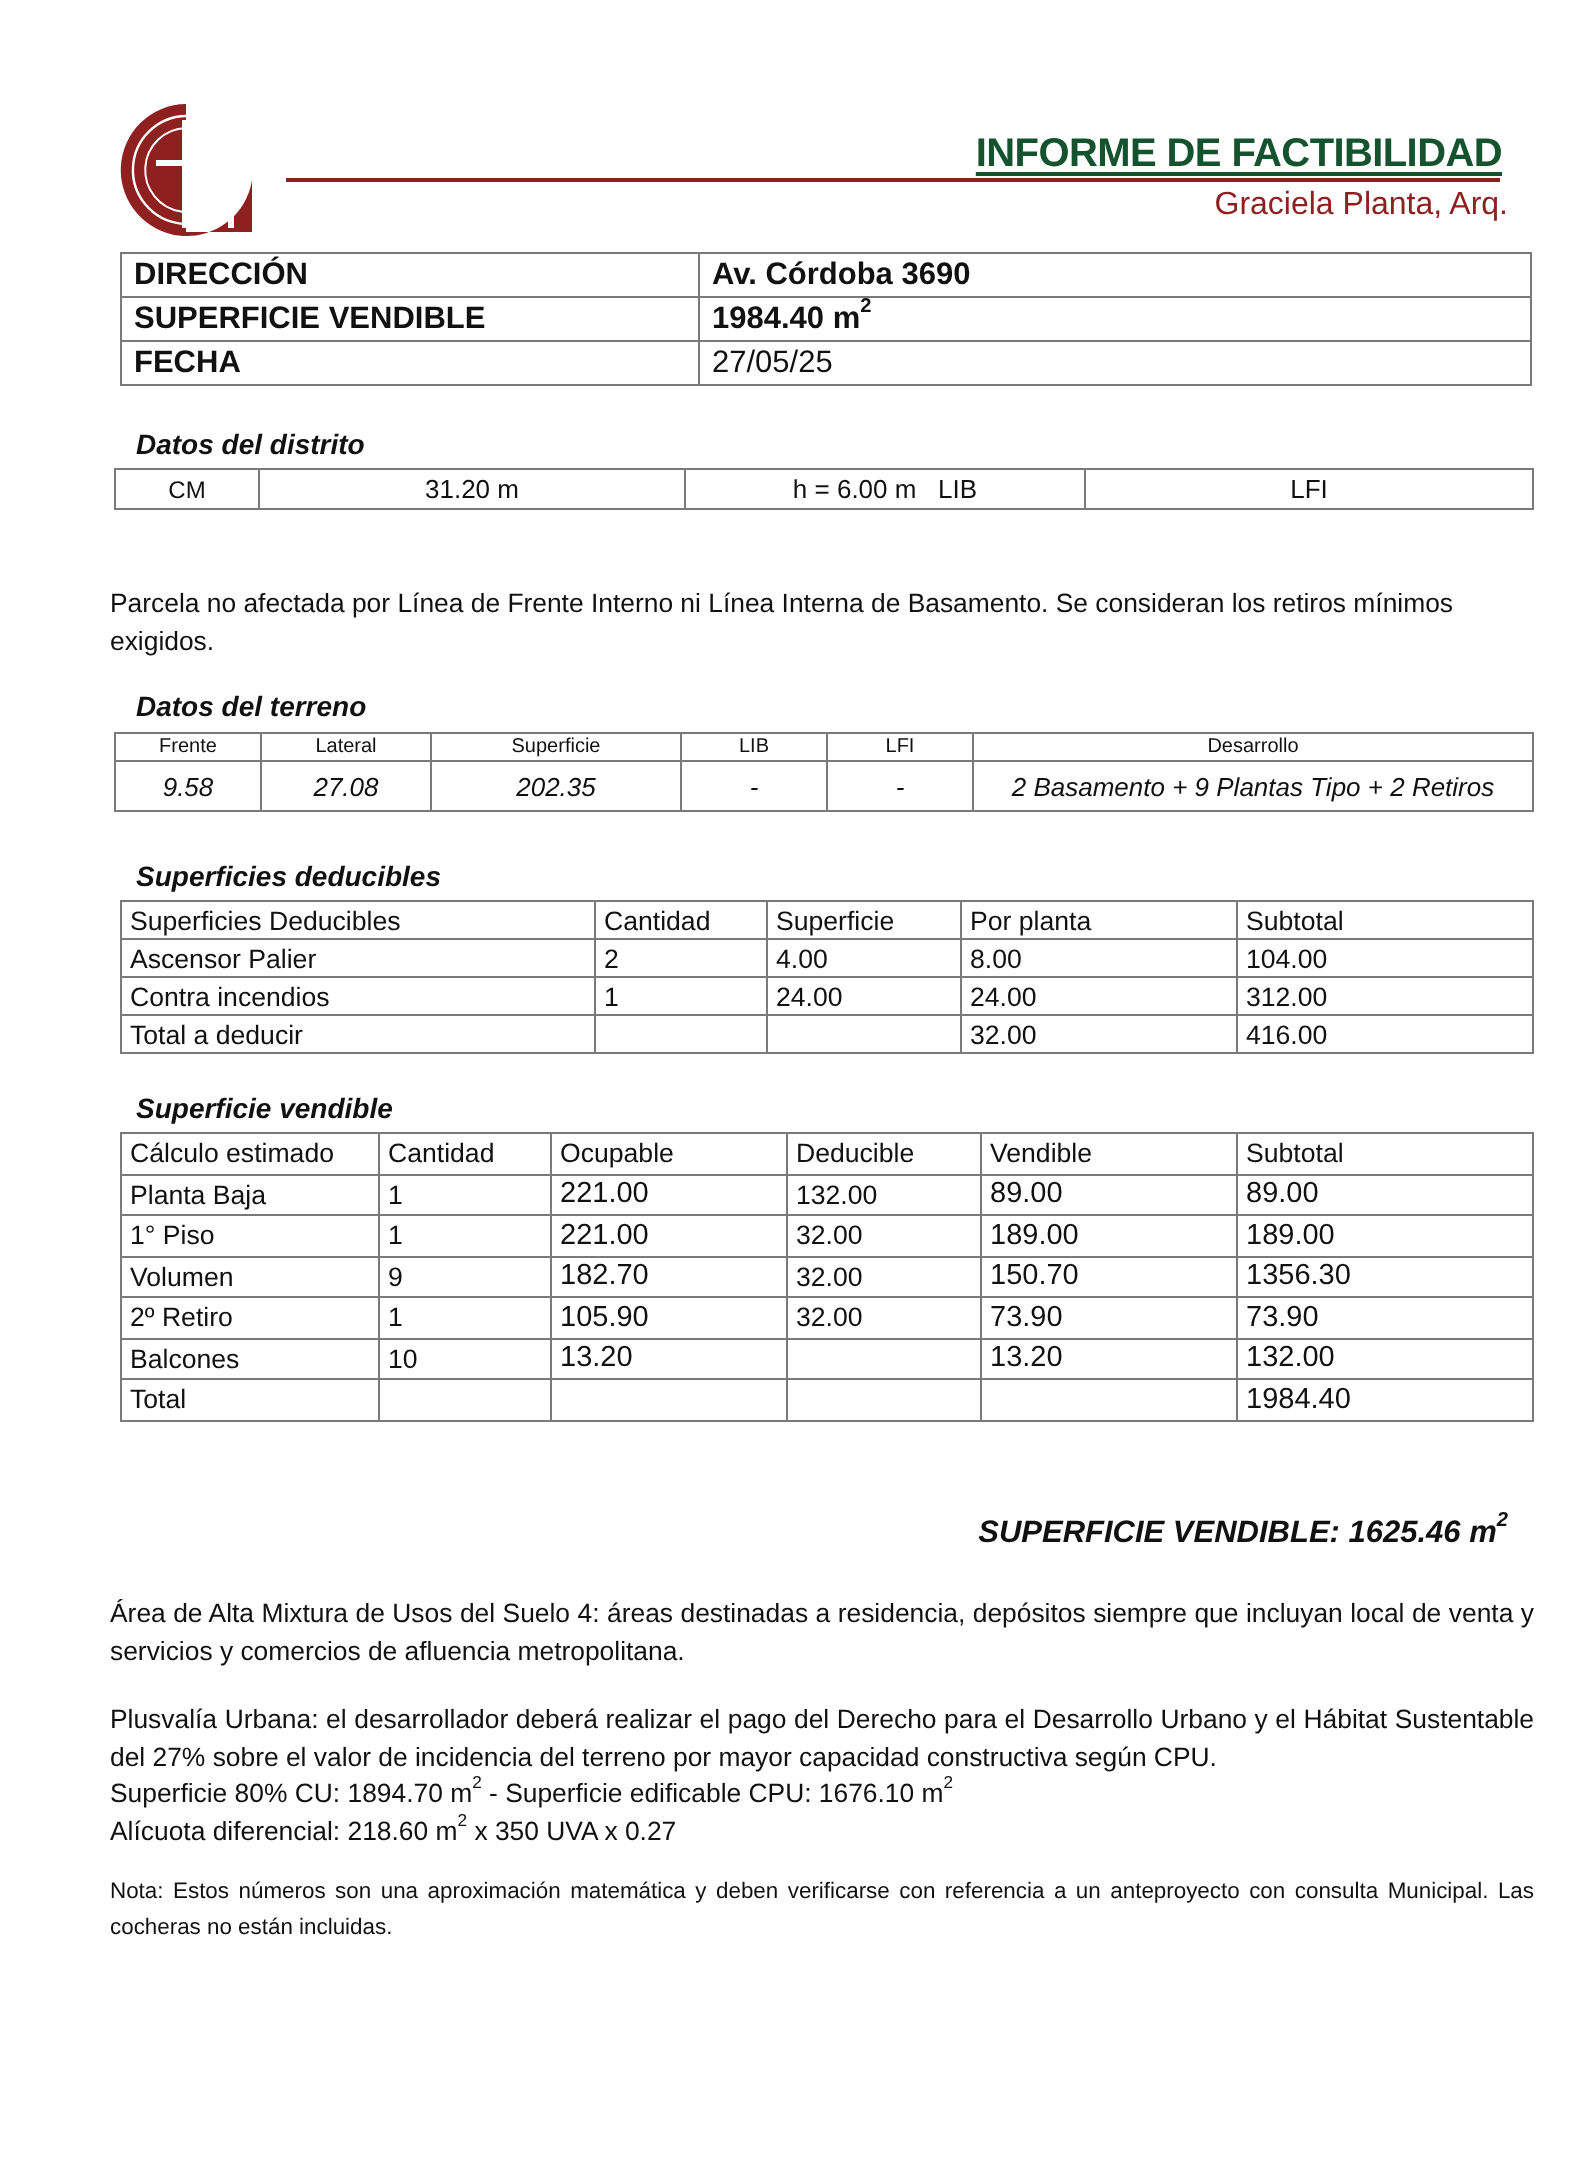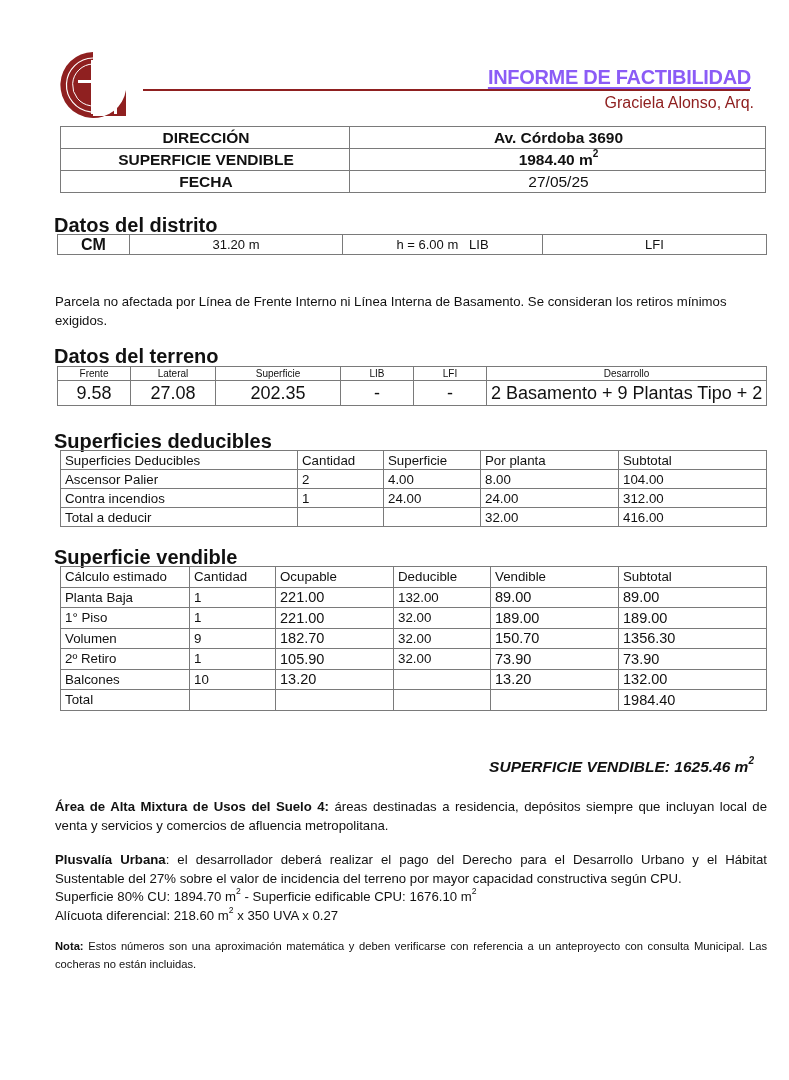--- a/index.html
+++ b/index.html
@@ -4,74 +4,74 @@
 <style>
   html, body { margin: 0; padding: 0; background: #ffffff; }
   body { width: 789px; height: 1080px; position: relative; overflow: hidden;
          font-family: "Liberation Sans", sans-serif; color: #111; }
   .abs { position: absolute; }
   sup { font-size: 65%; line-height: 0; position: relative; top: -0.15em; }
 
   
   .logo { left: 58px; top: 50px; width: 70px; height: 68px; }
   .header-rule { left: 143px; top: 89px; width: 607px; height: 2px; background: #8f2020; }
-  .report-title { right: 38px; top: 66px; font-size: 20px; font-weight: bold; color: #8b5cf6;
+  .report-title { right: 38px; top: 66px; font-size: 20px; font-weight: bold; color: #14532d;
                   text-decoration: underline; text-underline-offset: 3px; letter-spacing: -0.3px; }
   .author { right: 35px; top: 94px; font-size: 16px; color: #8f2020; }
 
   table { border-collapse: collapse; position: absolute; table-layout: fixed; }
   td { border: 1px solid #7a7a7a; padding: 0 4px; white-space: nowrap; overflow: hidden; }
 
   .summary { left: 60px; top: 126px; width: 706px; font-size: 15.5px; }
-  .summary td { height: 21px; text-align: center; }
+  .summary td { height: 21px; }
   .summary td.k { font-weight: bold; width: 278px; padding-left: 6px; }
   .summary td.v { padding-left: 6px; }
   .summary td.vb { font-weight: bold; margin-top: 24px; }
 
-  .sec-title { left: 54px; font-size: 20px; font-weight: bold; }
+  .sec-title { left: 68px; font-size: 14px; font-weight: bold; font-style: italic; }
 
   .distrito { left: 57px; top: 234px; width: 710px; font-size: 13px; text-align: center; }
   .distrito td { height: 19px; }
   .distrito .small { font-size: 10px; vertical-align: top; }
-  .distrito .cm { font-size: 16px; font-weight: bold; }
+  .distrito .cm { font-size: 12px; font-weight: normal; }
 
   .para { left: 55px; width: 712px; font-size: 13.2px; line-height: 19px; }
 
   .terreno { left: 57px; top: 366px; width: 710px; text-align: center; }
   .terreno tr.h td { font-size: 10px; height: 13px; margin-top: 32px; }
-  .terreno tr.r td { font-size: 18px; height: 24px; }
+  .terreno tr.r td { font-size: 13px; height: 24px; font-style: italic; }
 
   .deduc { left: 60px; top: 450px; width: 707px; font-size: 13.3px; }
   .deduc td { height: 18px; }
   .c { }
 
   .vend { left: 60px; top: 566px; width: 707px; font-size: 13.3px; }
   .vend td { height: 19.5px; }
   .vend td.big { font-size: 14.5px; }
 
   .total-line { right: 35px; top: 758px; font-size: 15.5px; font-weight: bold; font-style: italic; }
   .small-para { font-size: 11.2px; line-height: 18px; }
-  b { font-weight: bold; margin-top: 36px; }
+  b { font-weight: normal; margin-top: 36px; }
   .justify { text-align: justify; text-align-last: left; }
 </style>
 </head>
 <body>
 
 <svg class="abs logo" viewBox="0 0 70 68">
   <path d="M35 2 A33 33 0 1 0 68 40 L68 66 L35 66 Z" fill="#8f2020"></path>
   <path d="M35 8 A27 27 0 1 0 62 40" fill="none" stroke="#ffffff" stroke-width="1.2"></path>
   <path d="M35 14 A21 21 0 1 0 56 40" fill="none" stroke="#ffffff" stroke-width="1"></path>
   <rect x="20" y="30" width="34" height="3" fill="#fff"></rect>
   <rect x="33" y="10" width="3" height="54" fill="#fff"></rect>
   <rect x="56" y="32" width="3" height="32" fill="#fff"></rect>
   <text x="39" y="62" font-size="9" fill="#fff" font-style="italic" font-family="Liberation Serif, serif">Arq</text>
 </svg>
 <div class="abs header-rule"></div>
 <div class="abs report-title">INFORME DE FACTIBILIDAD</div>
-<div class="abs author">Graciela Alonso, Arq.</div>
+<div class="abs author">Graciela Planta, Arq.</div>
 
 <table class="summary">
   <tbody>
       <tr>
     <td class="k">DIRECCIÓN</td>
     <td class="v vb">Av. Córdoba 3690</td>
   </tr>
   <tr>
     <td class="k">SUPERFICIE VENDIBLE</td>
     <td class="v vb"><span>1984.40 m</span><sup>2</sup></td>

